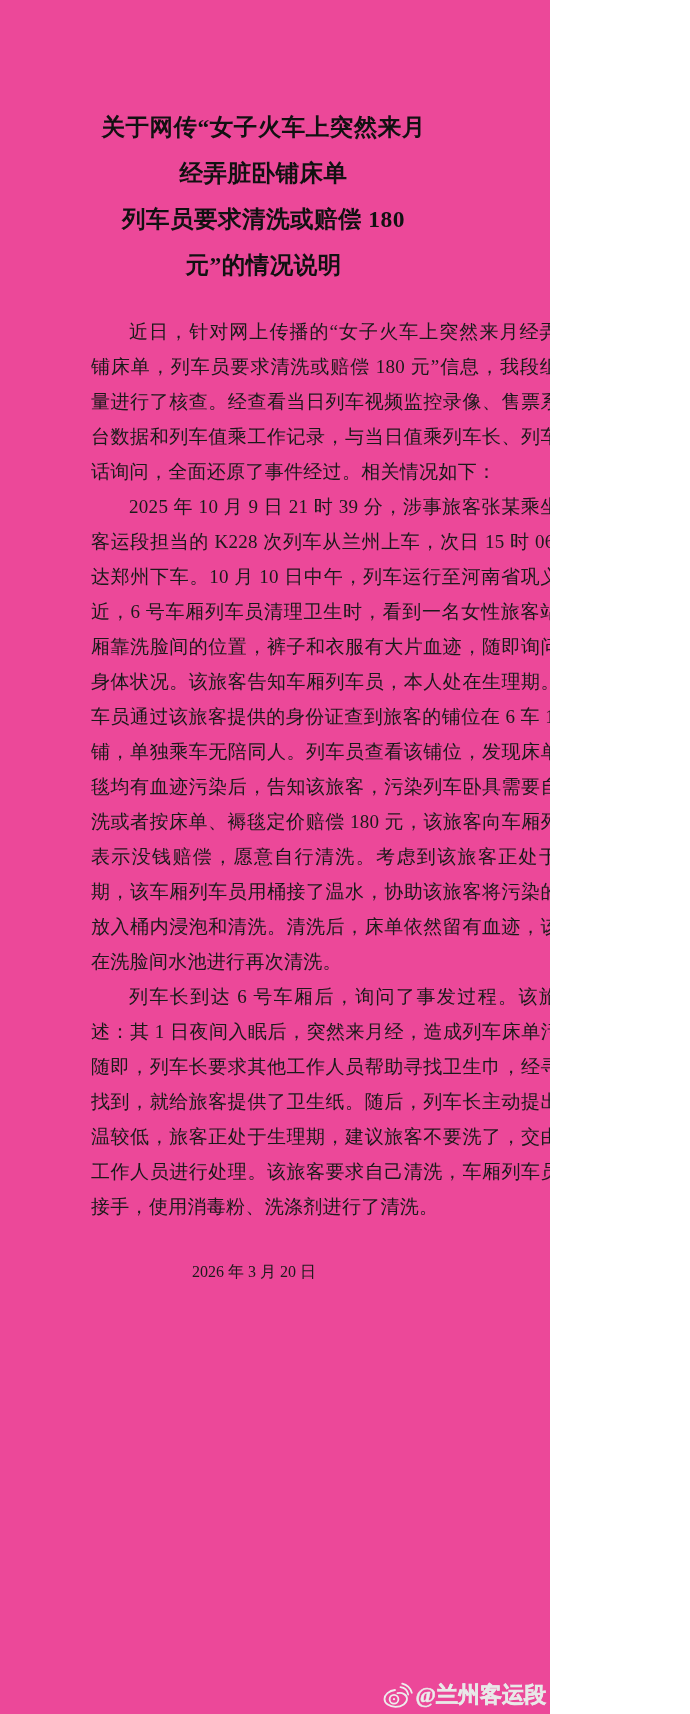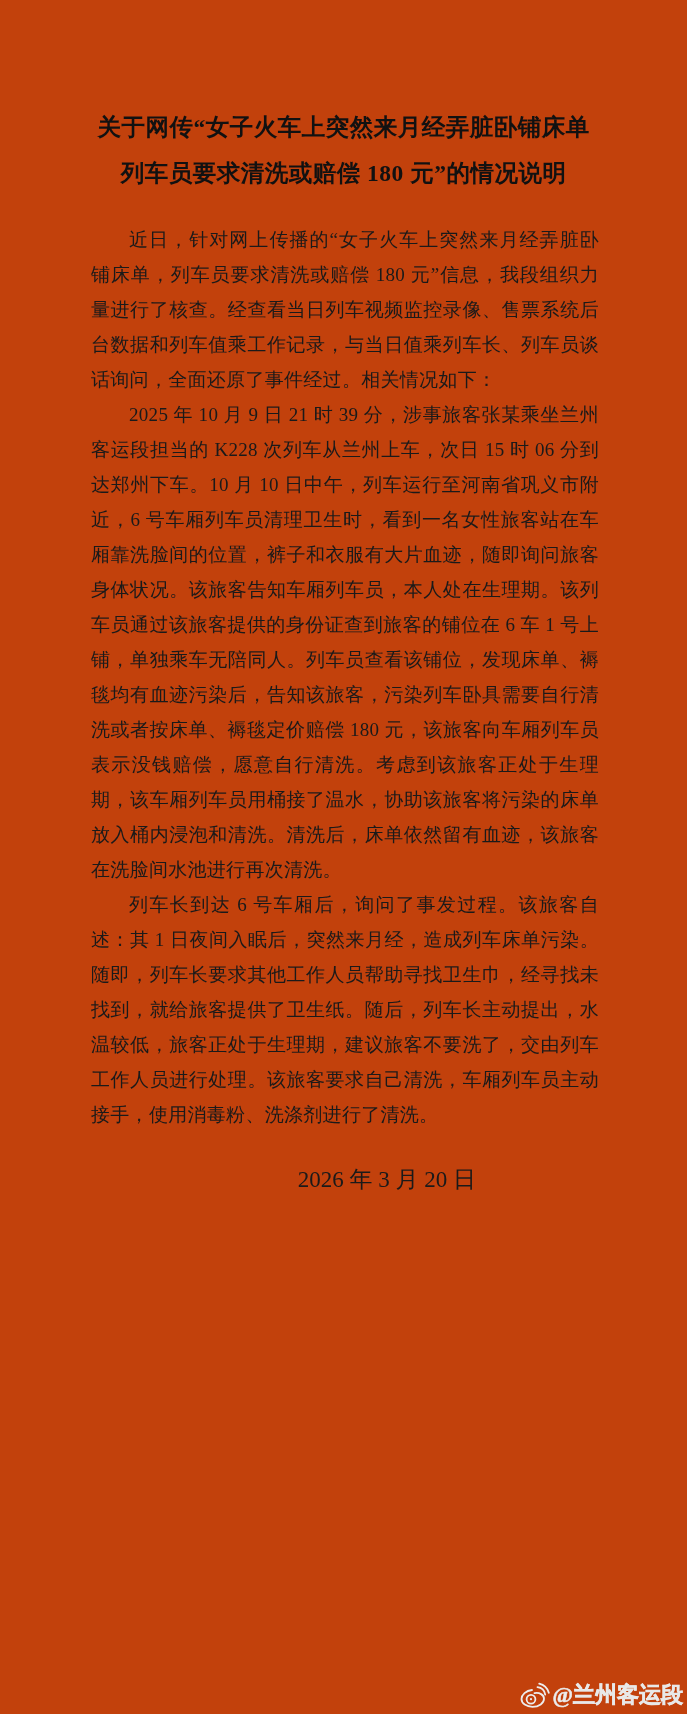--- a/index.html
+++ b/index.html
@@ -2,25 +2,25 @@
 <html><head>
 <meta charset="utf-8">
 <style>
   html, body {
     margin: 0;
     padding: 0;
     background: #ffffff;
   }
   .page {
     position: relative;
-    width: 687px;
+    width: 550px;
     height: 1714px;
-    background: #c2410c;
+    background: #ec4899;
     box-sizing: border-box;
-    padding: 104px 91px 0 91px;
+    padding: 104px 114px 0 91px;
     overflow: hidden;
     font-family: "Liberation Serif", "DejaVu Serif", serif;
     color: #1a1a1a;
   }
   .title {
     margin: 0 0 26px 0;
     padding: 0;
     text-align: center;
     font-size: 23.5px;
     font-weight: bold;
@@ -40,21 +40,21 @@
     font-size: 19px;
     line-height: 35px;
     text-align: justify;
     text-justify: inter-character;
     text-indent: 2em;
     letter-spacing: 0.3px;
     color: #1a1a1a;
   }
   .date-line {
     margin-top: 30px;
-    font-size: 23px;
+    font-size: 16px;
     line-height: 35px;
     text-align: right;
     padding-right: 120px;
     color: #1a1a1a;
   }
   .watermark {
     position: absolute;
     right: 4px;
     bottom: 4px;
     display: flex;

